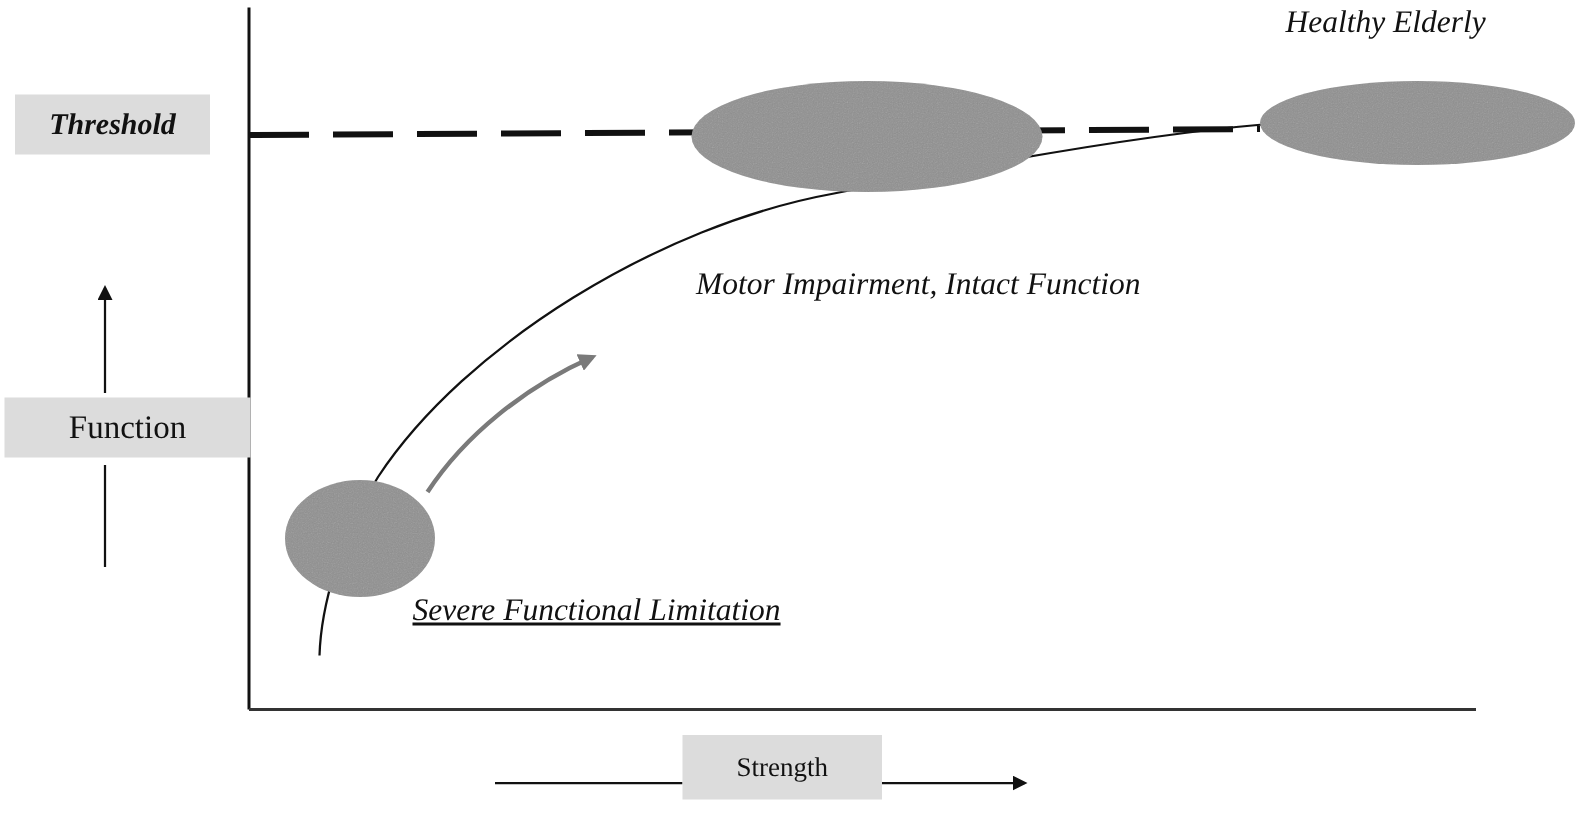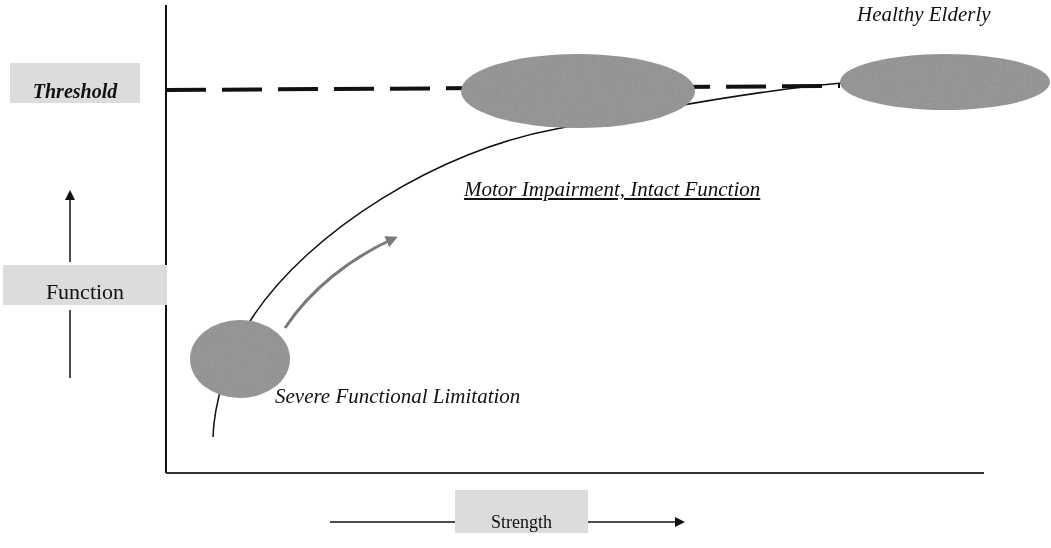--- a/index.html
+++ b/index.html
@@ -1,28 +1,28 @@
 <!DOCTYPE html>
 <html><head>
 <meta charset="utf-8">
 <style>
   html, body { margin: 0; padding: 0; background: #ffffff; }
   body { width: 1051px; height: 548px; position: relative; overflow: hidden;
          font-family: "Liberation Serif", "DejaVu Serif", serif; color: #111; }
   svg.canvas { position: absolute; left: 0; top: 0; }
   .label-box { position: absolute; background: #dcdcdc; display: flex;
-               align-items: flex-end; justify-content: center; }
+               align-items: center; justify-content: center; }
   .threshold-box { left: 10px; top: 63px; width: 130px; height: 40px;
                    font-style: italic; font-weight: bold; font-size: 20px; }
   .function-box { left: 3px; top: 265px; width: 164px; height: 40px; font-size: 22px; }
   .strength-box { left: 455px; top: 490px; width: 133px; height: 43px; font-size: 18px; }
   .annot { position: absolute; font-style: italic; font-size: 21px; white-space: nowrap; }
   .annot-healthy { left: 857px; top: 2px; }
-  .annot-motor { left: 464px; top: 177px; text-decoration: underline; }
-  .annot-severe { left: 275px; top: 384px; }
+  .annot-motor { left: 464px; top: 177px; }
+  .annot-severe { left: 275px; top: 394px; text-decoration: underline; }
 </style>
 </head>
 <body>
 
 <svg class="canvas" width="1051" height="548" viewBox="0 0 1051 548">
   <defs>
     <marker id="arrowBlack" markerWidth="10" markerHeight="10" refX="8" refY="5" orient="auto" markerUnits="userSpaceOnUse">
       <path d="M0,0 L10,5 L0,10 z" fill="#111"></path>
     </marker>
     <marker id="arrowGray" markerWidth="12" markerHeight="12" refX="9" refY="6" orient="auto" markerUnits="userSpaceOnUse">

